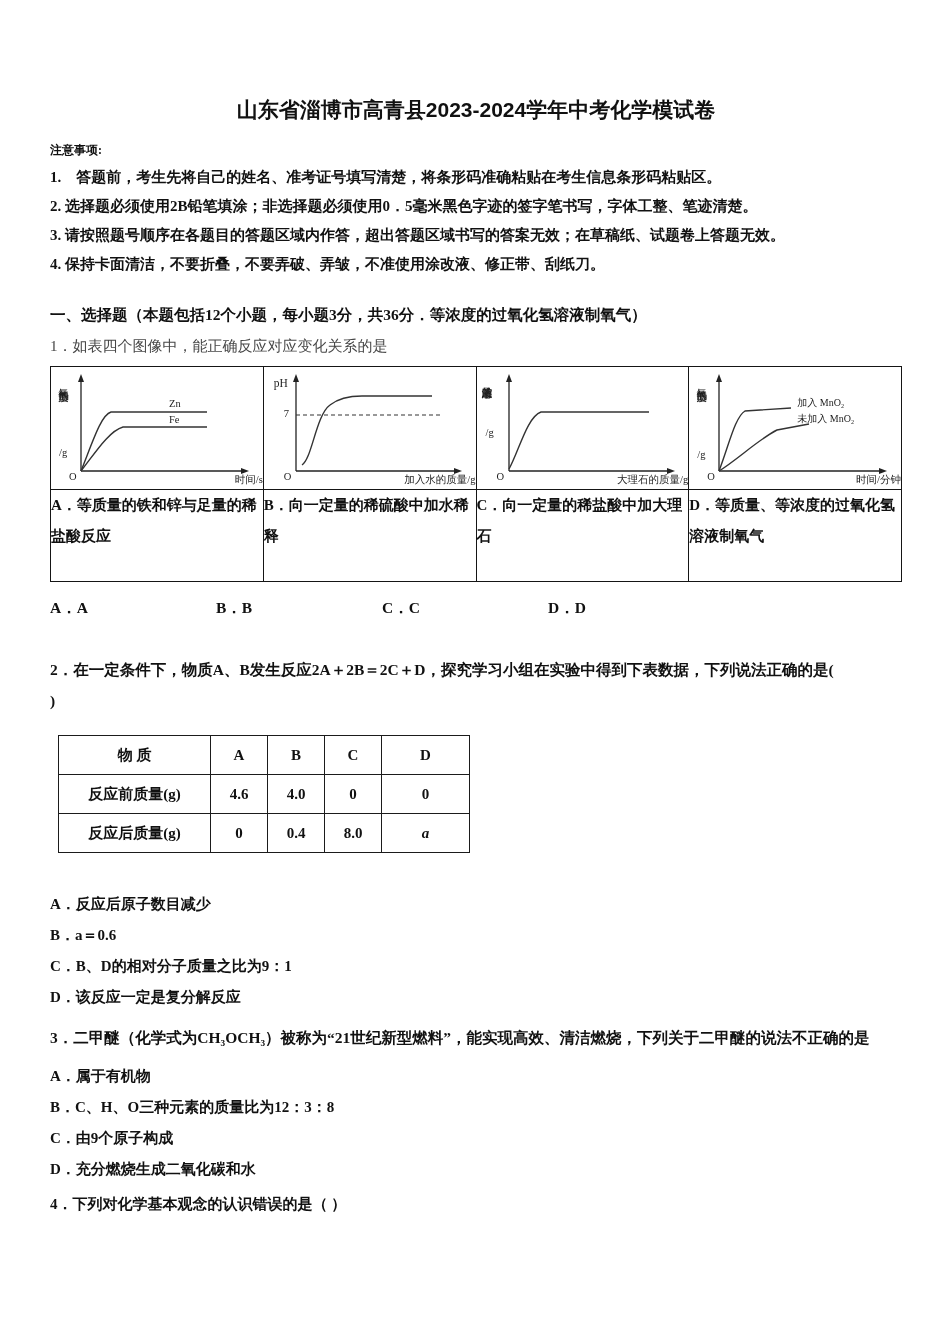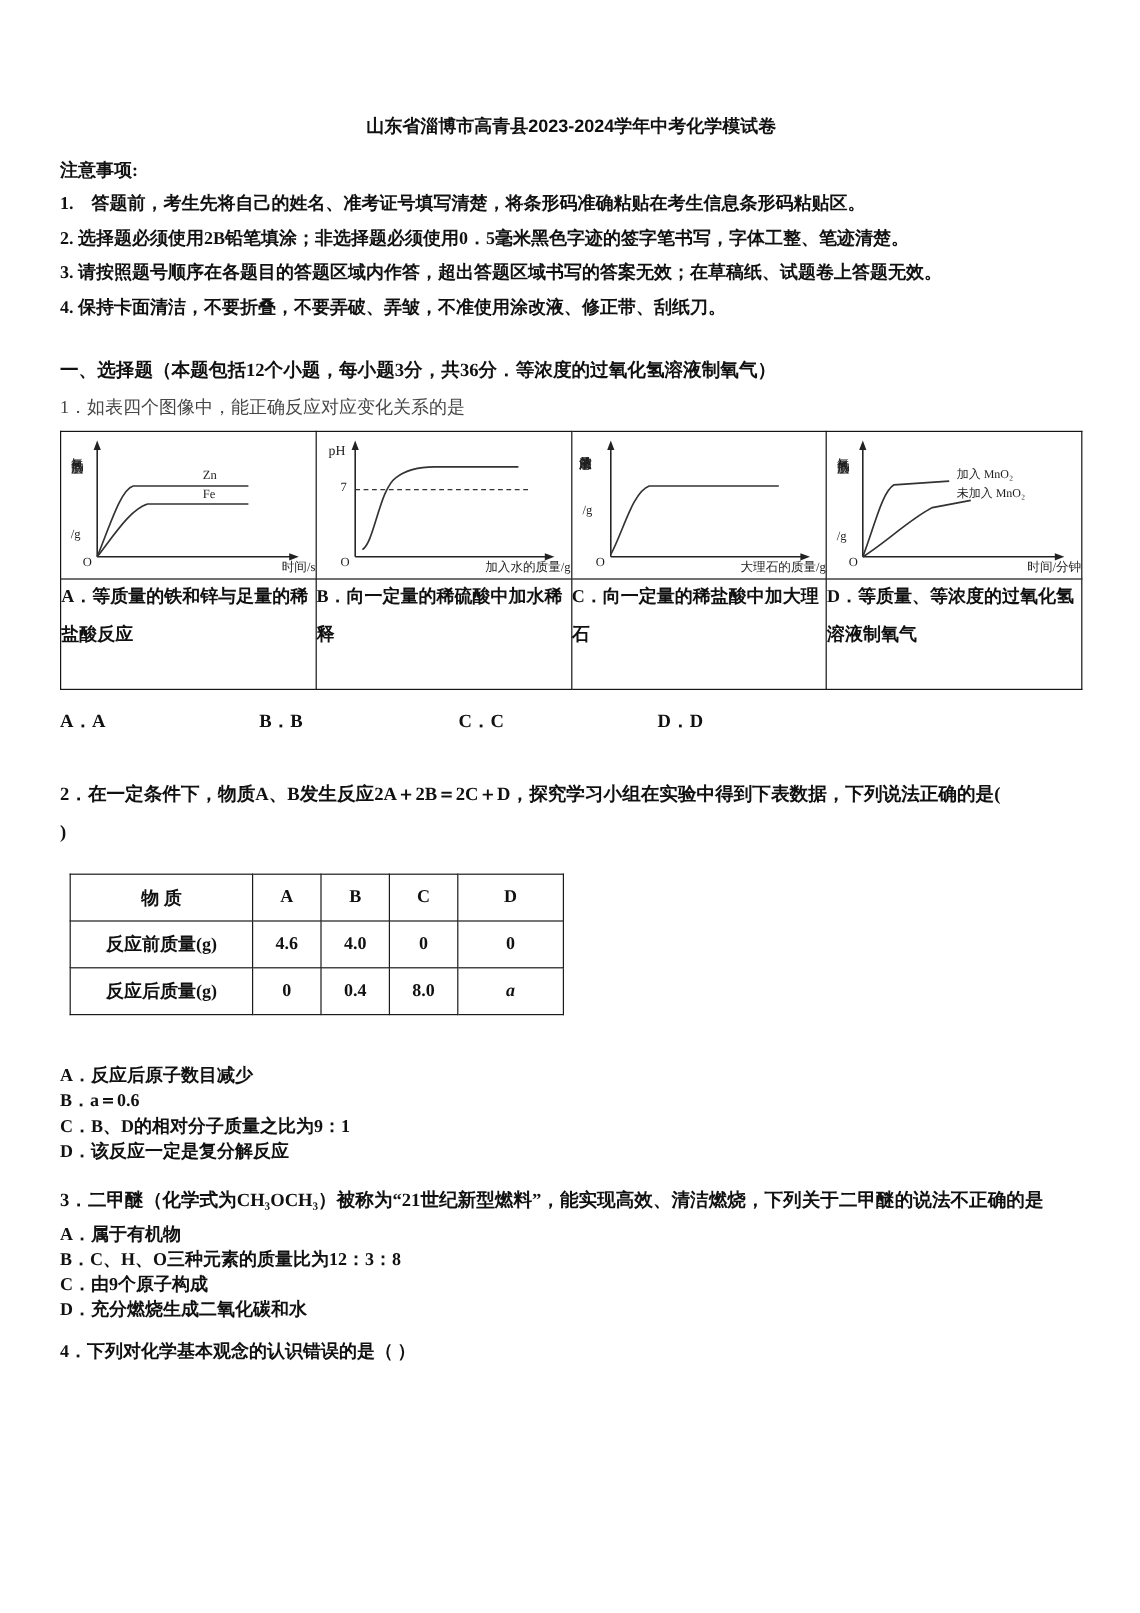--- a/index.html
+++ b/index.html
@@ -5,24 +5,24 @@
   * { box-sizing: border-box; }
   html, body { margin: 0; padding: 0; background: #ffffff; }
   .page {
     width: 950px; height: 1344px; margin: 0 auto; background: #fff;
     position: relative; overflow: hidden; color: #111;
     font-family: "Liberation Serif", "DejaVu Serif", serif;
     padding: 96px 48px 30px 50px;
   }
   .title {
     margin: 0 0 18px 0; text-align: center;
-    font-size: 15px; font-weight: 700;
+    font-size: 21px; font-weight: 700;
     font-family: "Liberation Sans", "DejaVu Sans", sans-serif;
   }
-  .notice-heading { font-size: 15px; font-weight: 700; margin-bottom: 4px; }
+  .notice-heading { font-size: 12px; font-weight: 700; margin-bottom: 4px; }
   .notice-item {
     font-size: 15px; font-weight: 600; line-height: 29px;
     white-space: pre-wrap;
   }
   .section-heading { margin-top: 26px; font-size: 15.5px; font-weight: 700; }
   .q1-text { margin-top: 11px; font-size: 15px; font-weight: 400; color: #474747; }
 
   .graphs-table { border-collapse: collapse; width: 100%; margin-top: 10px; table-layout: fixed; }
   .graphs-table td { border: 1.5px solid #151515; padding: 0; vertical-align: top; }
   .graph { position: relative; width: 100%; height: 122px; }
@@ -50,21 +50,21 @@
     border: 1.6px solid #1b1b1b; text-align: center;
     font-size: 15px; font-weight: 600; height: 39px; padding: 0 6px;
   }
   .qtable .c0 { width: 152px; }
   .qtable .c1 { width: 57px; }
   .qtable .c2 { width: 57px; }
   .qtable .c3 { width: 57px; }
   .qtable .c4 { width: 88px; }
   .qtable .ital { font-style: italic; }
 
-  .choice { margin-top: 2px; font-size: 15px; font-weight: 600; line-height: 19px; }
+  .choice { margin-top: 12px; font-size: 15px; font-weight: 600; line-height: 19px; }
   .choice-first-gap { margin-top: 42px; }
 </style>
 </head>
 <body>
 
 <div class="page">
 
   <h1 class="title">山东省淄博市高青县2023-2024学年中考化学模试卷</h1>
 
   <div class="notice-heading">注意事项:</div>

